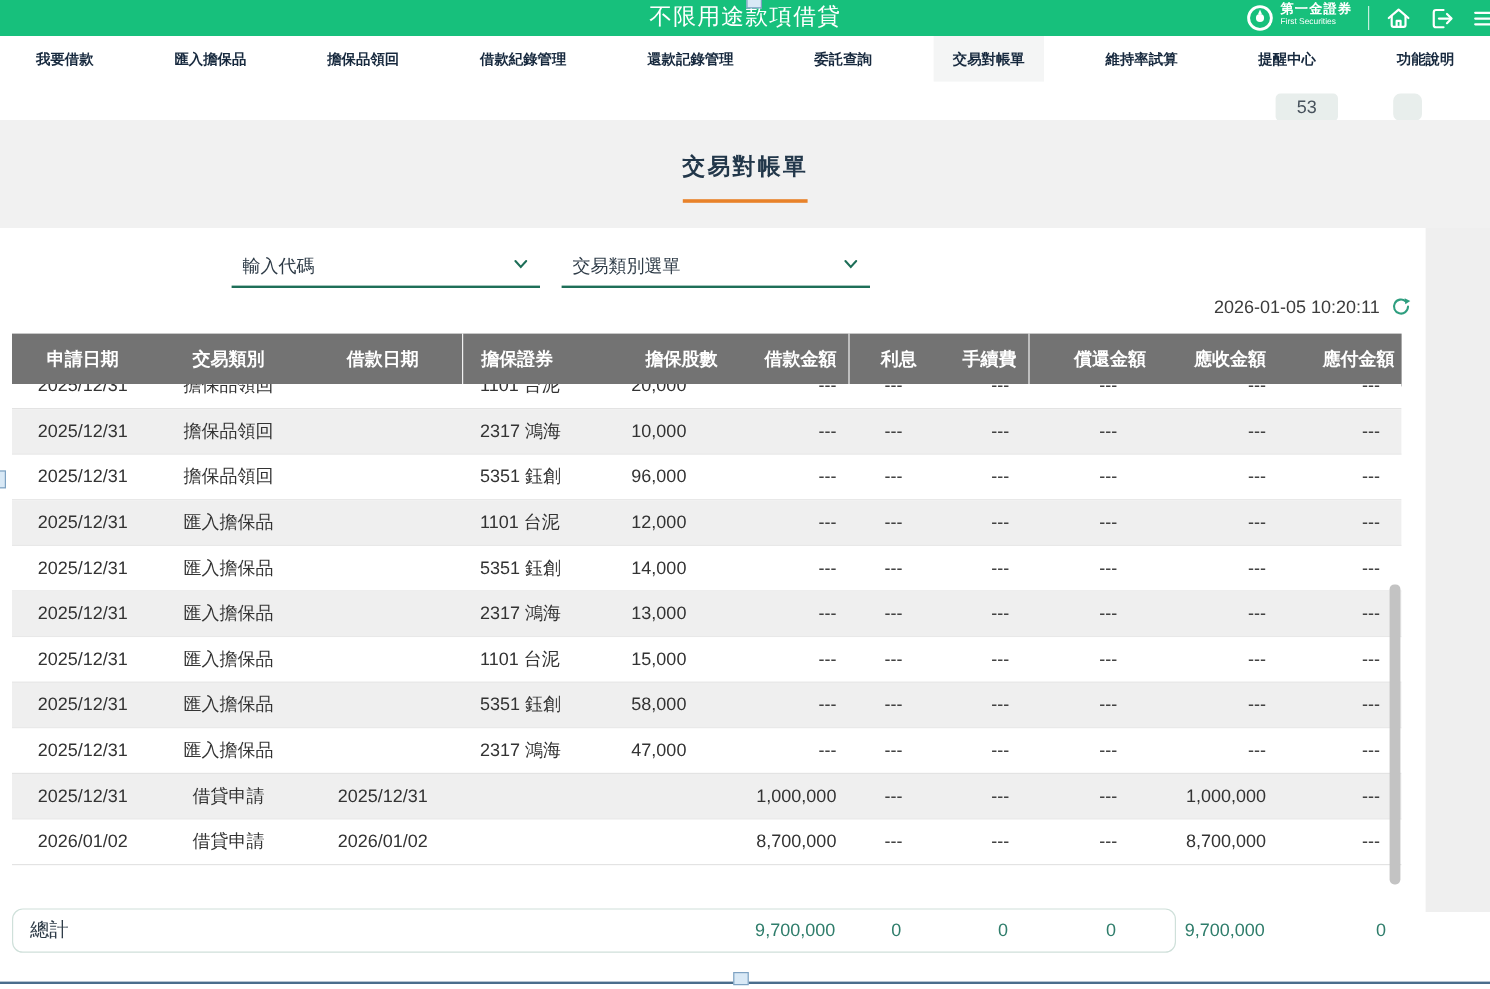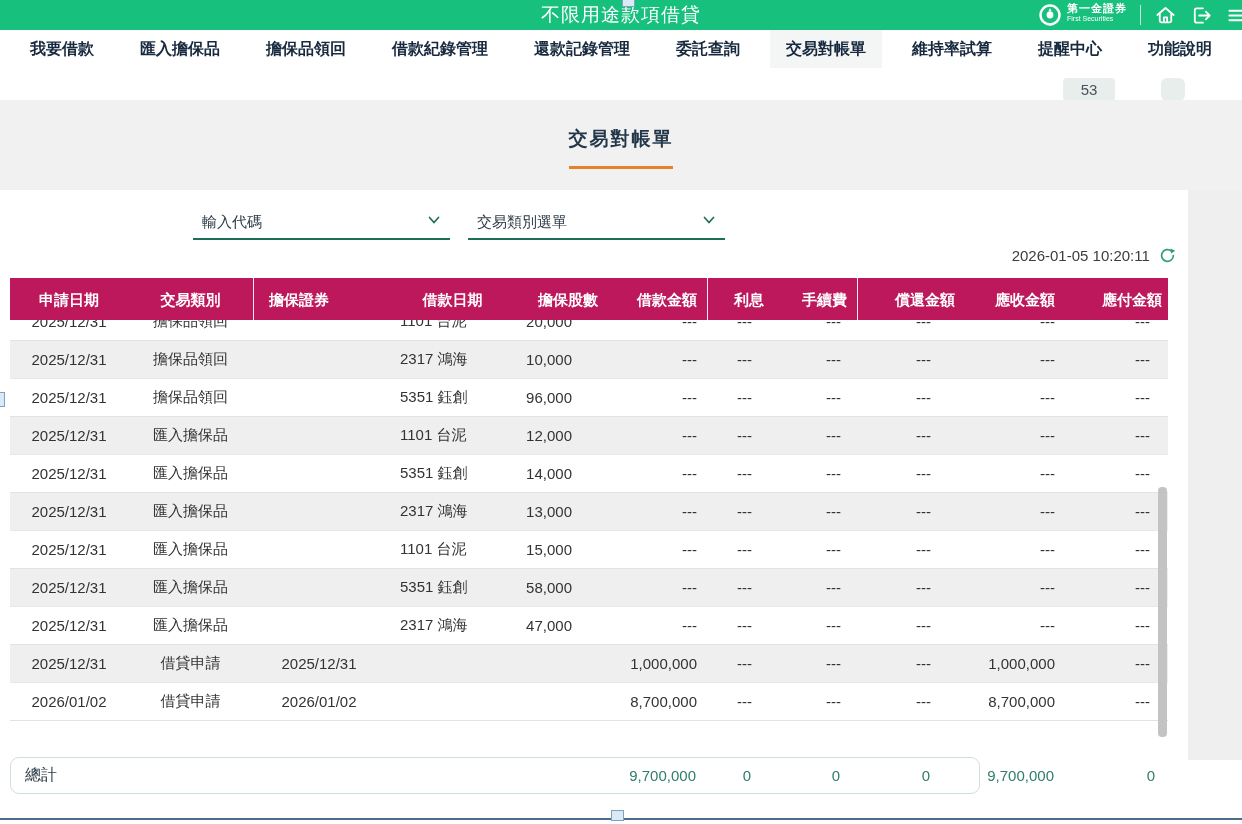--- a/index.html
+++ b/index.html
@@ -16,21 +16,21 @@
   .brand-text { color:#fff; line-height:1.05; }
   .brand-name { font-size:11px; font-weight:700; letter-spacing:1px; }
   .brand-sub { font-size:7px; }
   .topbar-divider { width:1px; height:20px; background:rgba(255,255,255,.75); }
   .tool-icon { display:inline-flex; align-items:center; }
   .menu-clip { margin-right:-12px; }
 
   
   .nav { position:absolute; top:30px; left:0; width:1242px; height:38px; background:#fff;
          display:flex; align-items:stretch; justify-content:space-between; padding:0 14px; }
-  .nav-item { display:flex; align-items:center; padding:0 16px; font-size:16px; font-weight:700;
+  .nav-item { display:flex; align-items:center; padding:0 16px; font-size:12px; font-weight:700;
               color:#17293e; cursor:pointer; white-space:nowrap; }
   .nav-item.active { background:#f4f5f5; }
 
   
   .badge { position:absolute; top:78px; left:1063px; width:52px; height:23px; background:#e8eeec;
            border-radius:4px; text-align:center; line-height:23px; font-size:15px; color:#47525c; }
   .badge-fragment { position:absolute; top:78px; left:1161px; width:24px; height:23px;
                     background:#e8eeec; border-radius:6px; }
 
   
@@ -46,21 +46,21 @@
             cursor:pointer; background:#fff; }
   .filter-label { font-size:15px; color:#2e3b47; }
   .f1 { left:193px; } .f2 { left:468px; } .f3 { left:741px; }
 
   
   .timestamp-row { position:absolute; top:247px; left:0; width:1176px; text-align:right;
                    font-size:15px; color:#3c3c3c; }
   .refresh-icon { display:inline-block; vertical-align:-3px; margin-left:5px; cursor:pointer; }
 
   
-  .thead { position:absolute; top:278px; left:10px; width:1158px; height:44px; background:#be185d;
+  .thead { position:absolute; top:278px; left:10px; width:1158px; height:44px; background:#737373;
            display:grid; grid-template-columns:118px 125px 132px 135px 92px 95px 73px 77px 108px 102px 101px;
            align-items:center; color:#fff; font-size:15px; font-weight:700; }
   .thead .cell { line-height:44px; height:44px; }
   .cell.a-c { text-align:center; }
   .cell.a-l { text-align:left; padding-left:15px; }
   .cell.a-r { text-align:right; }
   .thead .div-l { border-left:1px solid rgba(255,255,255,.9); }
   .thead .c5 { padding-right:14px; } .thead .c6 { padding-right:10px; }
   .thead .c7 { padding-right:16px; } .thead .c8 { padding-right:10px; }
   .thead .c9 { padding-right:10px; } .thead .c10 { padding-right:12px; }
@@ -192,22 +192,22 @@
       <svg width="17" height="17" viewBox="0 0 18 18" fill="none">
         <path d="M15.2 9 a6.2 6.2 0 1 1 -2.0 -4.6" stroke="#2e9e7f" stroke-width="1.8" stroke-linecap="round"></path>
         <polygon points="12.2,1.6 17.2,4.0 12.8,7.0" fill="#2e9e7f"></polygon>
       </svg>
     </span>
   </div>
 
   <div class="thead" id="thead">
       <div class="cell c1 a-c">申請日期</div>
       <div class="cell c2 a-c">交易類別</div>
+      <div class="cell c3 a-c">借款日期</div>
       <div class="cell c4 a-l div-l">擔保證券</div>
-      <div class="cell c3 a-c">借款日期</div>
       <div class="cell c5 a-r">擔保股數</div>
       <div class="cell c6 a-r">借款金額</div>
       <div class="cell c7 a-r div-l">利息</div>
       <div class="cell c8 a-r">手續費</div>
       <div class="cell c9 a-r div-l">償還金額</div>
       <div class="cell c10 a-r">應收金額</div>
       <div class="cell c11 a-r">應付金額</div>
     </div>
 
   <div class="tbody-wrap">

